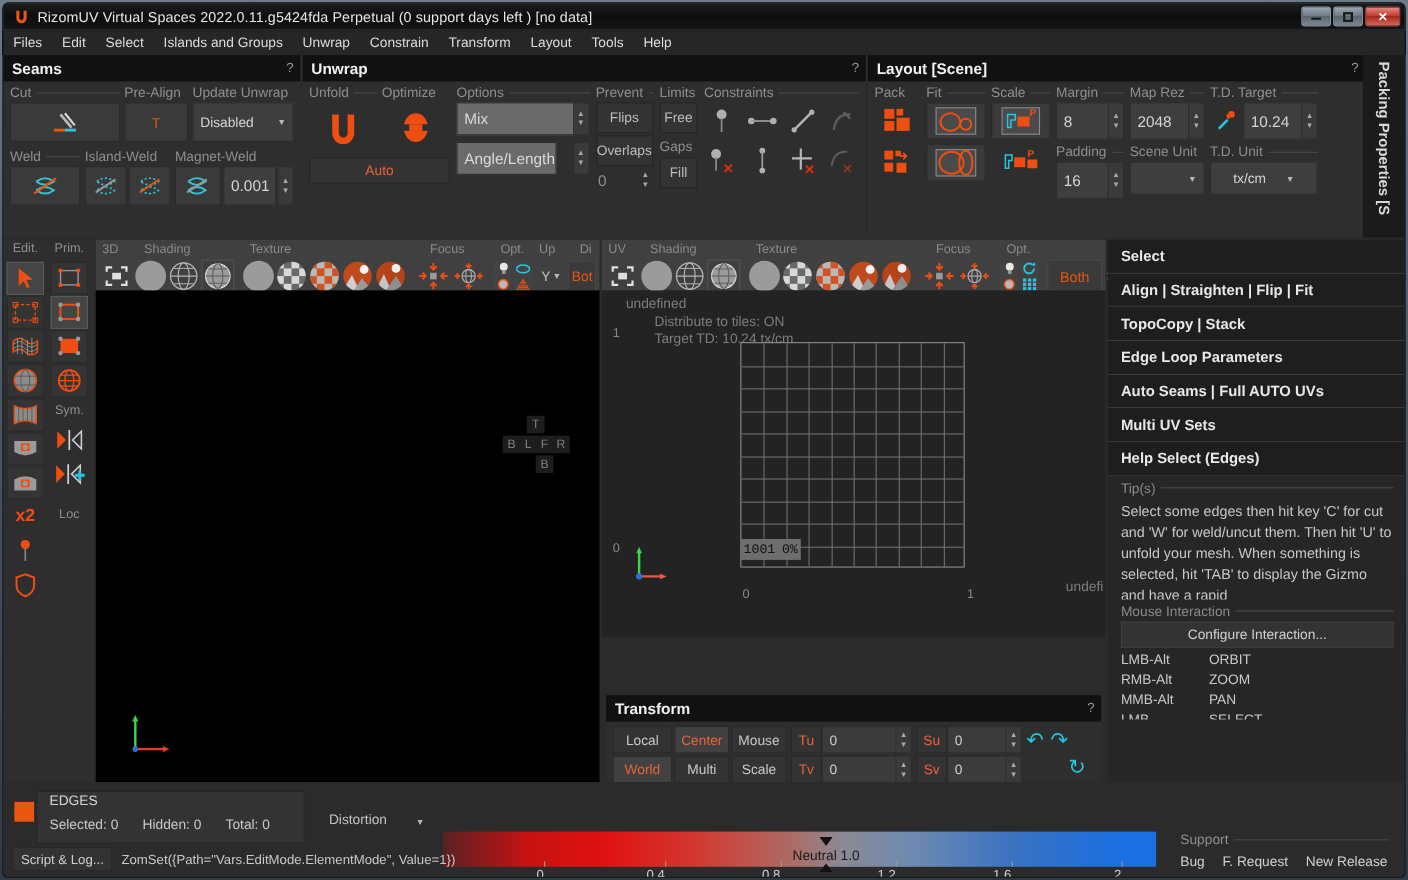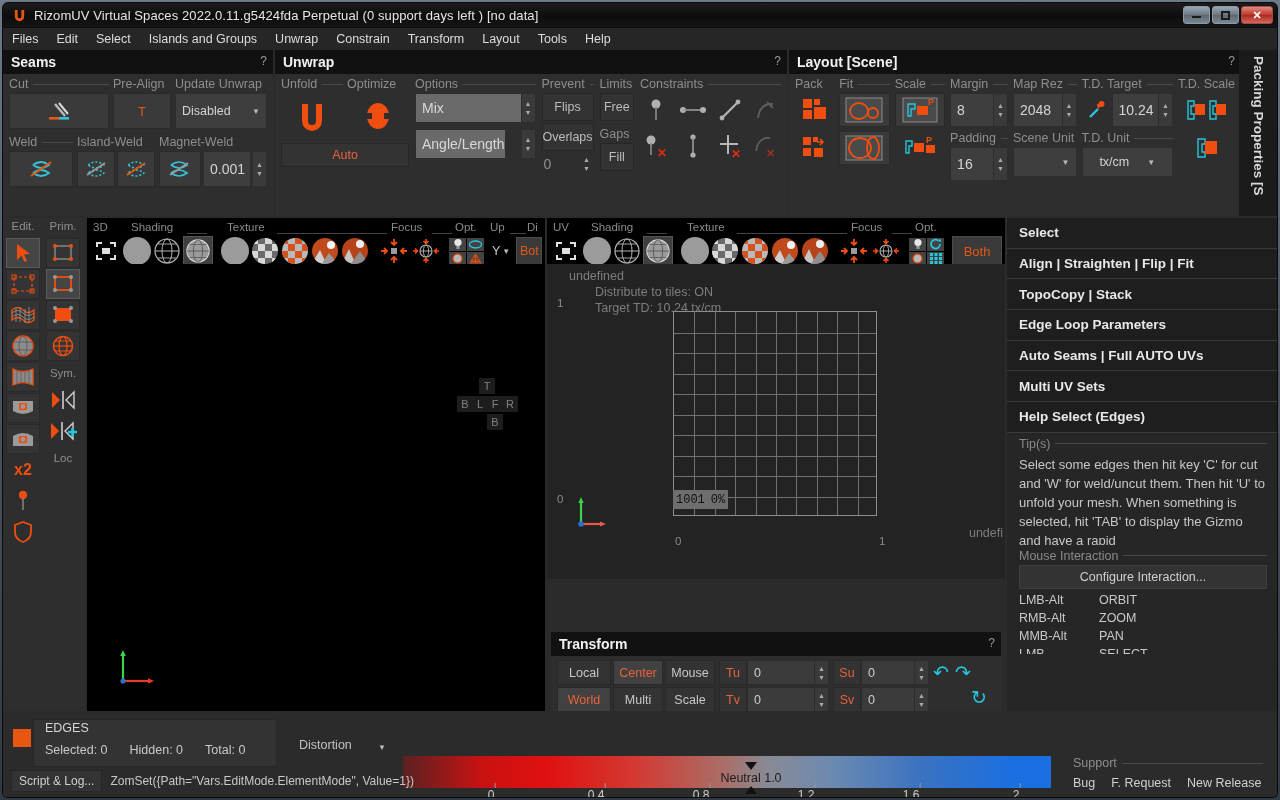--- a/index.html
+++ b/index.html
@@ -110,21 +110,21 @@
   .ltcols { display:flex; padding-top:2px;}
   .ltcol { width:40px; }
   .ltcol .hdr { font-size:11.5px; color:#8e8e8e; text-align:center; height:17px;}
   .tool {
     width:34px; height:30px; margin:1px auto; display:flex; align-items:center; justify-content:center;
     background:#343434; border:1px solid #2a2a2a;
   }
   .tool.sel { background:#454545; border:1px solid #5a5a5a; }
   .tool.plain { background:transparent; border:none; }
   
-  .vp-toolbar { height:46px; background:#000000; position:relative; }
+  .vp-toolbar { height:46px; background:#404040; position:relative; }
   .tb-grp-label { position:absolute; font-size:11.5px; color:#8a8a8a; top:3px; }
   .tb-underline { position:absolute; top:15px; height:1px; background:#444; }
   .sphere { width:28px;height:28px;border-radius:50%;}
   #vp3d { position:absolute; left:84px; top:168px; width:458px; bottom:86px; background:#2e2e2e;}
   #vp3d .canvas { position:absolute; left:0; top:46px; right:0; bottom:0; background:#000; overflow:hidden;}
   #vpuv { position:absolute; left:544px; top:168px; width:458px; bottom:218px; background:#2e2e2e;}
   #vpuv .canvas { position:absolute; left:0; top:46px; right:0; bottom:0; background:#232323; overflow:hidden;}
   .navcube { position:absolute; }
   .navcube div {
     position:absolute; width:16px;height:16px; background:#1d1d1d; color:#808080;
@@ -631,39 +631,20 @@
           <div class="grp-head" style="margin-top:4px;">
               <span class="group-label">T.D. Unit</span>
               <span class="hr-line"></span>
             </div>
           <div class="drop" style="height:30px;justify-content:center;gap:18px;">
             <span>tx/cm</span>
             <span class="caret">▼</span>
           </div>
         </div>
 
-        <div class="grp" style="flex:1;">
-          <div class="grp-head">
-              <span class="group-label">T.D. Scale</span>
-            </div>
-          <div style="height:34px;display:flex;align-items:center;justify-content:center;">
-            <svg width="46" height="26" viewBox="0 0 46 26">
-              <path d="M4 4 h6 v5 h-3 v8 h3 v5 h-6 z" fill="none" stroke="#25c6e0" stroke-width="1.4"></path>
-              <rect x="11" y="7" width="10" height="11" fill="#f04e10"></rect>
-              <path d="M26 4 h6 v5 h-3 v8 h3 v5 h-6 z" fill="none" stroke="#25c6e0" stroke-width="1.4"></path>
-              <rect x="32" y="7" width="10" height="11" fill="#f04e10"></rect>
-            </svg>
-          </div>
-          <div style="height:34px;display:flex;align-items:center;justify-content:center;margin-top:4px;">
-            <svg width="46" height="26" viewBox="0 0 46 26">
-              <path d="M14 4 h7 v5 h-3 v8 h3 v5 h-7 z" fill="none" stroke="#25c6e0" stroke-width="1.4"></path>
-              <rect x="21" y="6" width="12" height="13" fill="#f04e10"></rect>
-            </svg>
-          </div>
-        </div>
       </div>
     </div>
 
     <div id="packstrip">
       <div class="vt">Packing Properties [S</div>
     </div>
 
     <div id="lefttools">
       <div class="ltcols">
         <div class="ltcol">
@@ -779,21 +760,21 @@
               </svg>
           </div>
           <div class="tool plain">
             <svg width="30" height="22" viewBox="0 0 30 22">
                 <path d="M3 3 L11 11 L3 19 Z" fill="#f04e10"></path>
                 <line x1="14" y1="2" x2="14" y2="20" stroke="#d0d0d0" stroke-width="1.6"></line>
                 <path d="M25 3 L17 11 L25 19 Z" fill="none" stroke="#d0d0d0" stroke-width="1.4"></path>
                 <path d="M20 12 h9 M24.5 8 v9" stroke="#25c6e0" stroke-width="2.6"></path>
               </svg>
           </div>
-          <div class="hdr" style="margin-top:6px;">Loc</div>
+          <div class="hdr" style="margin-top:16px;">Loc</div>
         </div>
       </div>
     </div>
 
     <div id="vp3d">
       <div class="vp-toolbar">
         <span class="tb-grp-label" style="left:6px;">3D</span>
         <span class="tb-grp-label" style="left:44px;">Shading</span>
         <span class="tb-underline" style="left:100px; width:20px;"></span>
         <span class="tb-grp-label" style="left:140px;">Texture</span>

